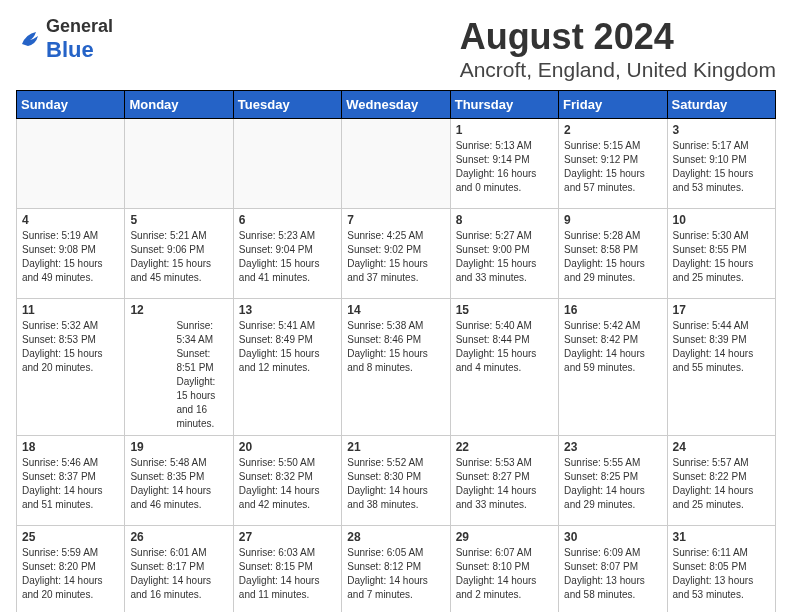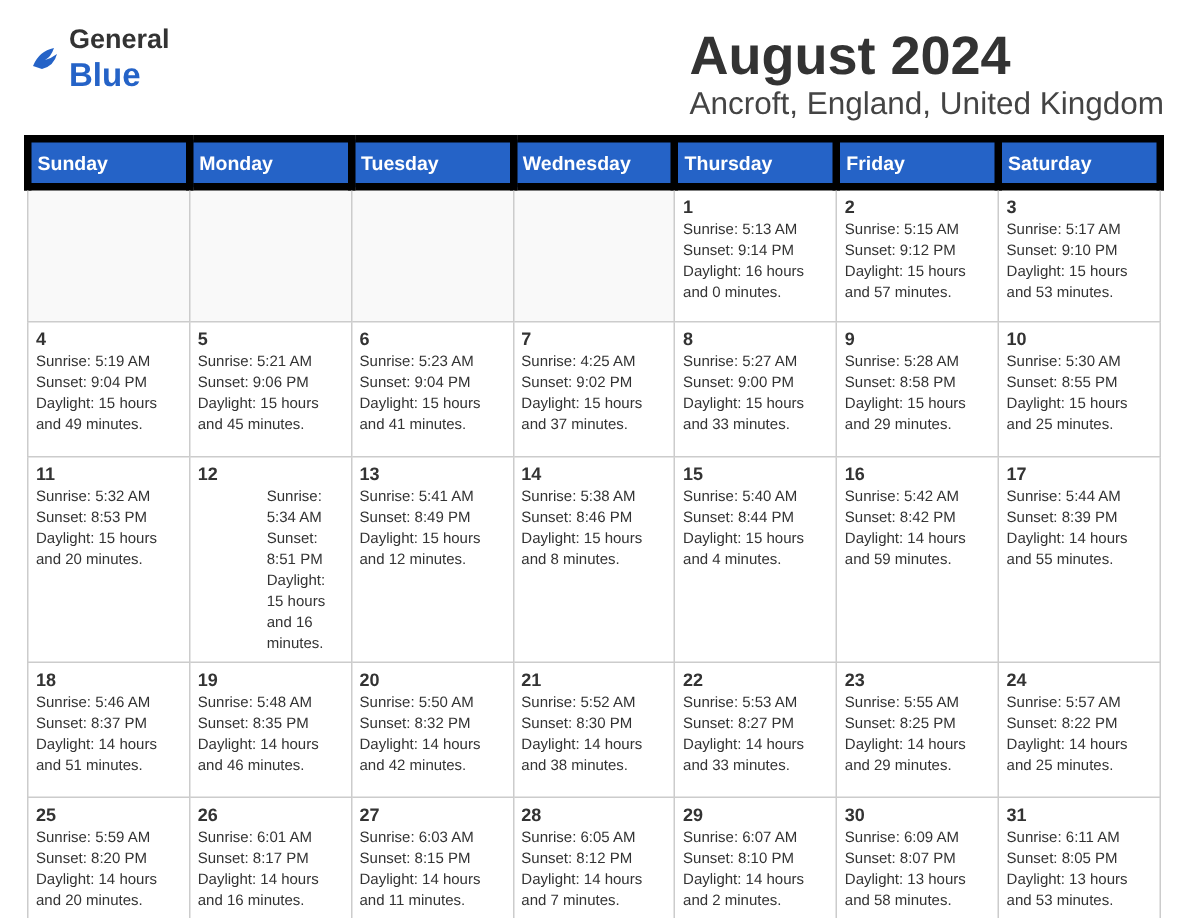--- a/index.html
+++ b/index.html
@@ -52,21 +52,21 @@
       border-collapse: collapse;
       table-layout: fixed;
     }
     th {
       background-color: #2563c7;
       color: #fff;
       padding: 6px 4px;
       font-size: 13px;
       font-weight: bold;
       text-align: left;
-      border: 5px solid #000000;
+      border: 1px solid #000000;
     }
     td {
       border: 1px solid #ccc;
       vertical-align: top;
       padding: 4px 5px;
       font-size: 10.5px;
       color: #333;
       height: 90px;
       background: #fff;
     }
@@ -141,21 +141,21 @@
           <div class="day-info" style="white-space: pre-line;">Sunrise: 5:17 AM
 Sunset: 9:10 PM
 Daylight: 15 hours
 and 53 minutes.</div>
         </td>
       </tr>
       <tr>
         <td>
           <span class="day-number">4</span>
           <div class="day-info" style="white-space: pre-line;">Sunrise: 5:19 AM
-Sunset: 9:04 PM
+Sunset: 9:08 PM
 Daylight: 15 hours
 and 49 minutes.</div>
         </td>
         <td>
           <span class="day-number">5</span>
           <div class="day-info" style="white-space: pre-line;">Sunrise: 5:21 AM
 Sunset: 9:06 PM
 Daylight: 15 hours
 and 45 minutes.</div>
         </td>

